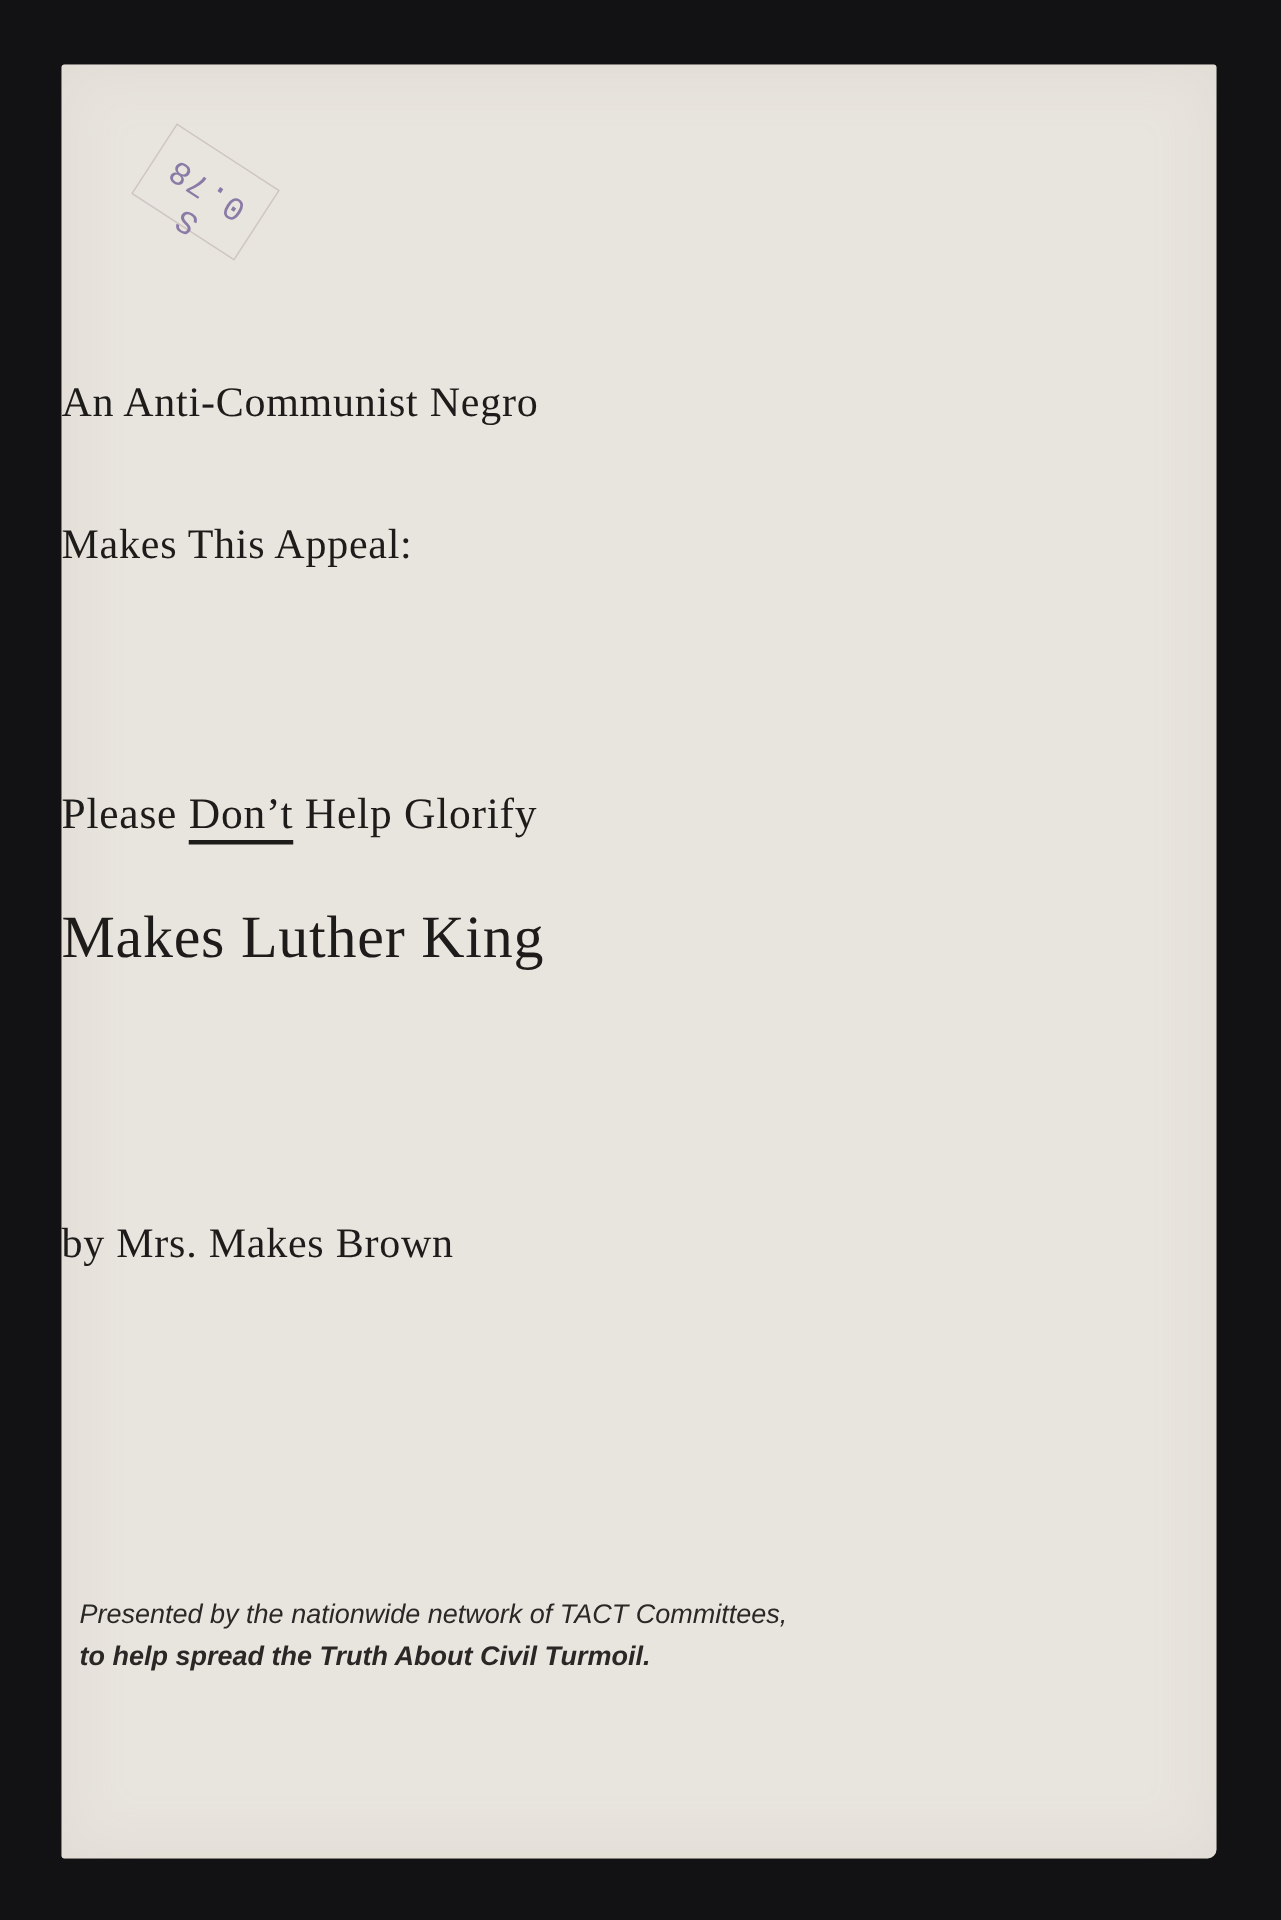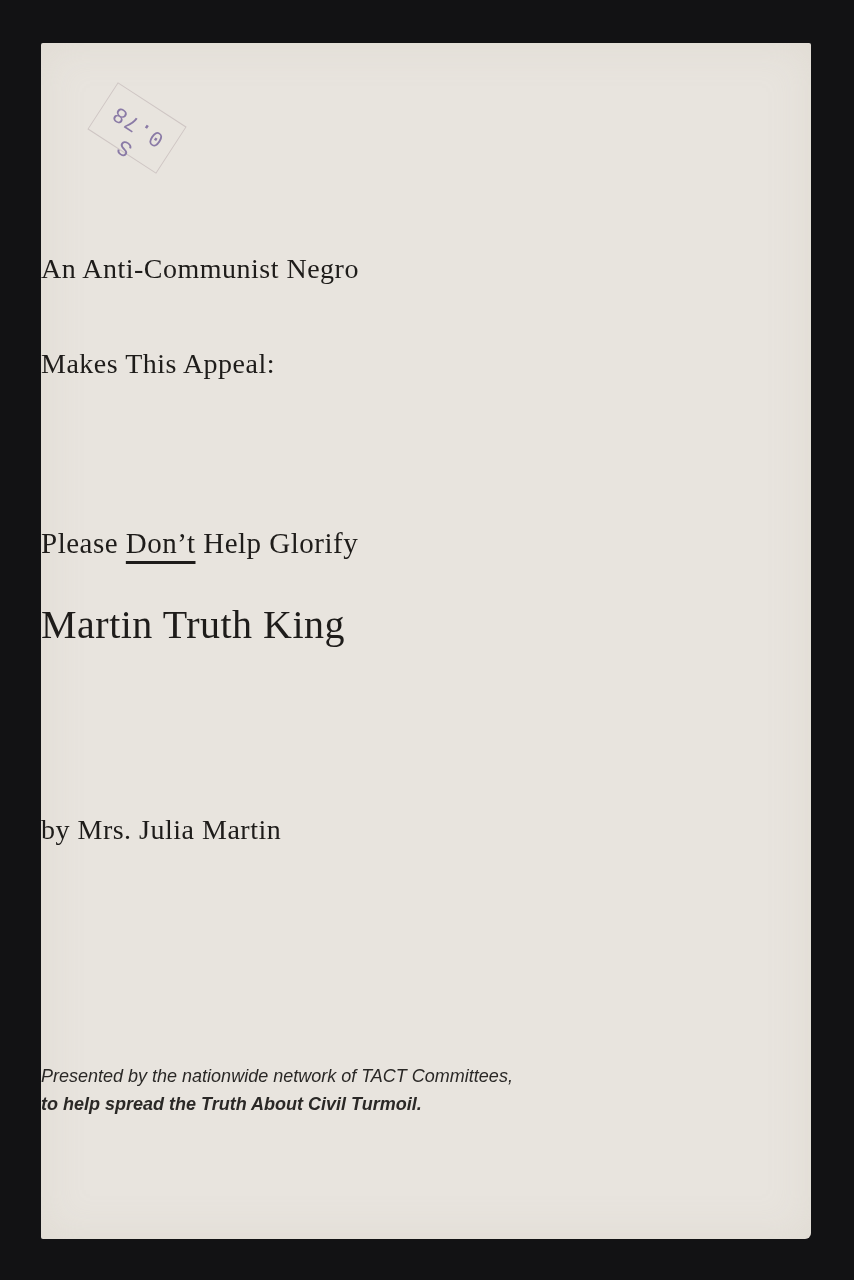--- a/index.html
+++ b/index.html
@@ -27,36 +27,36 @@
   .serif { font-family:"Liberation Serif", "DejaVu Serif", serif; color:#1e1c1a; }
   .line { position:absolute; left:41px; width:614px; text-align:left; white-space:nowrap; }
   .sub1 { top:253px; font-size:28px; letter-spacing:0.5px; }
   .sub2 { top:311px; font-size:28px; letter-spacing:0.5px;margin-top:37px; }
   .title1 { top:527px; font-size:29px; letter-spacing:0.5px; }
   .title2 { top:601px; font-size:40px; letter-spacing:0.5px; }
   .underline { text-decoration:underline; text-decoration-thickness:3px; text-underline-offset:8px; }
   .byline { top:814px; font-size:28px; letter-spacing:0.5px; }
   .footer {
     font-family:"Liberation Sans", "DejaVu Sans", sans-serif; font-style:italic;
-    color:#2a2826; font-size:18px;
+    color:#2a2826; font-size:18px;padding-left:12px;
   }
   .foot1 { top:1066px; }
   .foot2 { top:1094px;font-weight:bold; }
 </style>
 </head>
 <body>
 
 <div class="paper"></div>
 
 <div class="stamp">
   <div class="stamp-text">S 0.78</div>
 </div>
 
 <div class="line serif sub1">An Anti-Communist Negro</div>
 <div class="line serif sub2">Makes This Appeal:</div>
 
 <div class="line serif title1"><span>Please </span><span class="underline">Don’t</span><span> Help Glorify</span></div>
-<div class="line serif title2">Martin Truth King</div>
+<div class="line serif title2">Makes Luther King</div>
 
-<div class="line serif byline">by Mrs. Julia Martin</div>
+<div class="line serif byline">by Mrs. Makes Brown</div>
 
 <div class="line footer foot1">Presented by the nationwide network of TACT Committees,</div>
 <div class="line footer foot2">to help spread the Truth About Civil Turmoil.</div>
 
 </body></html>

